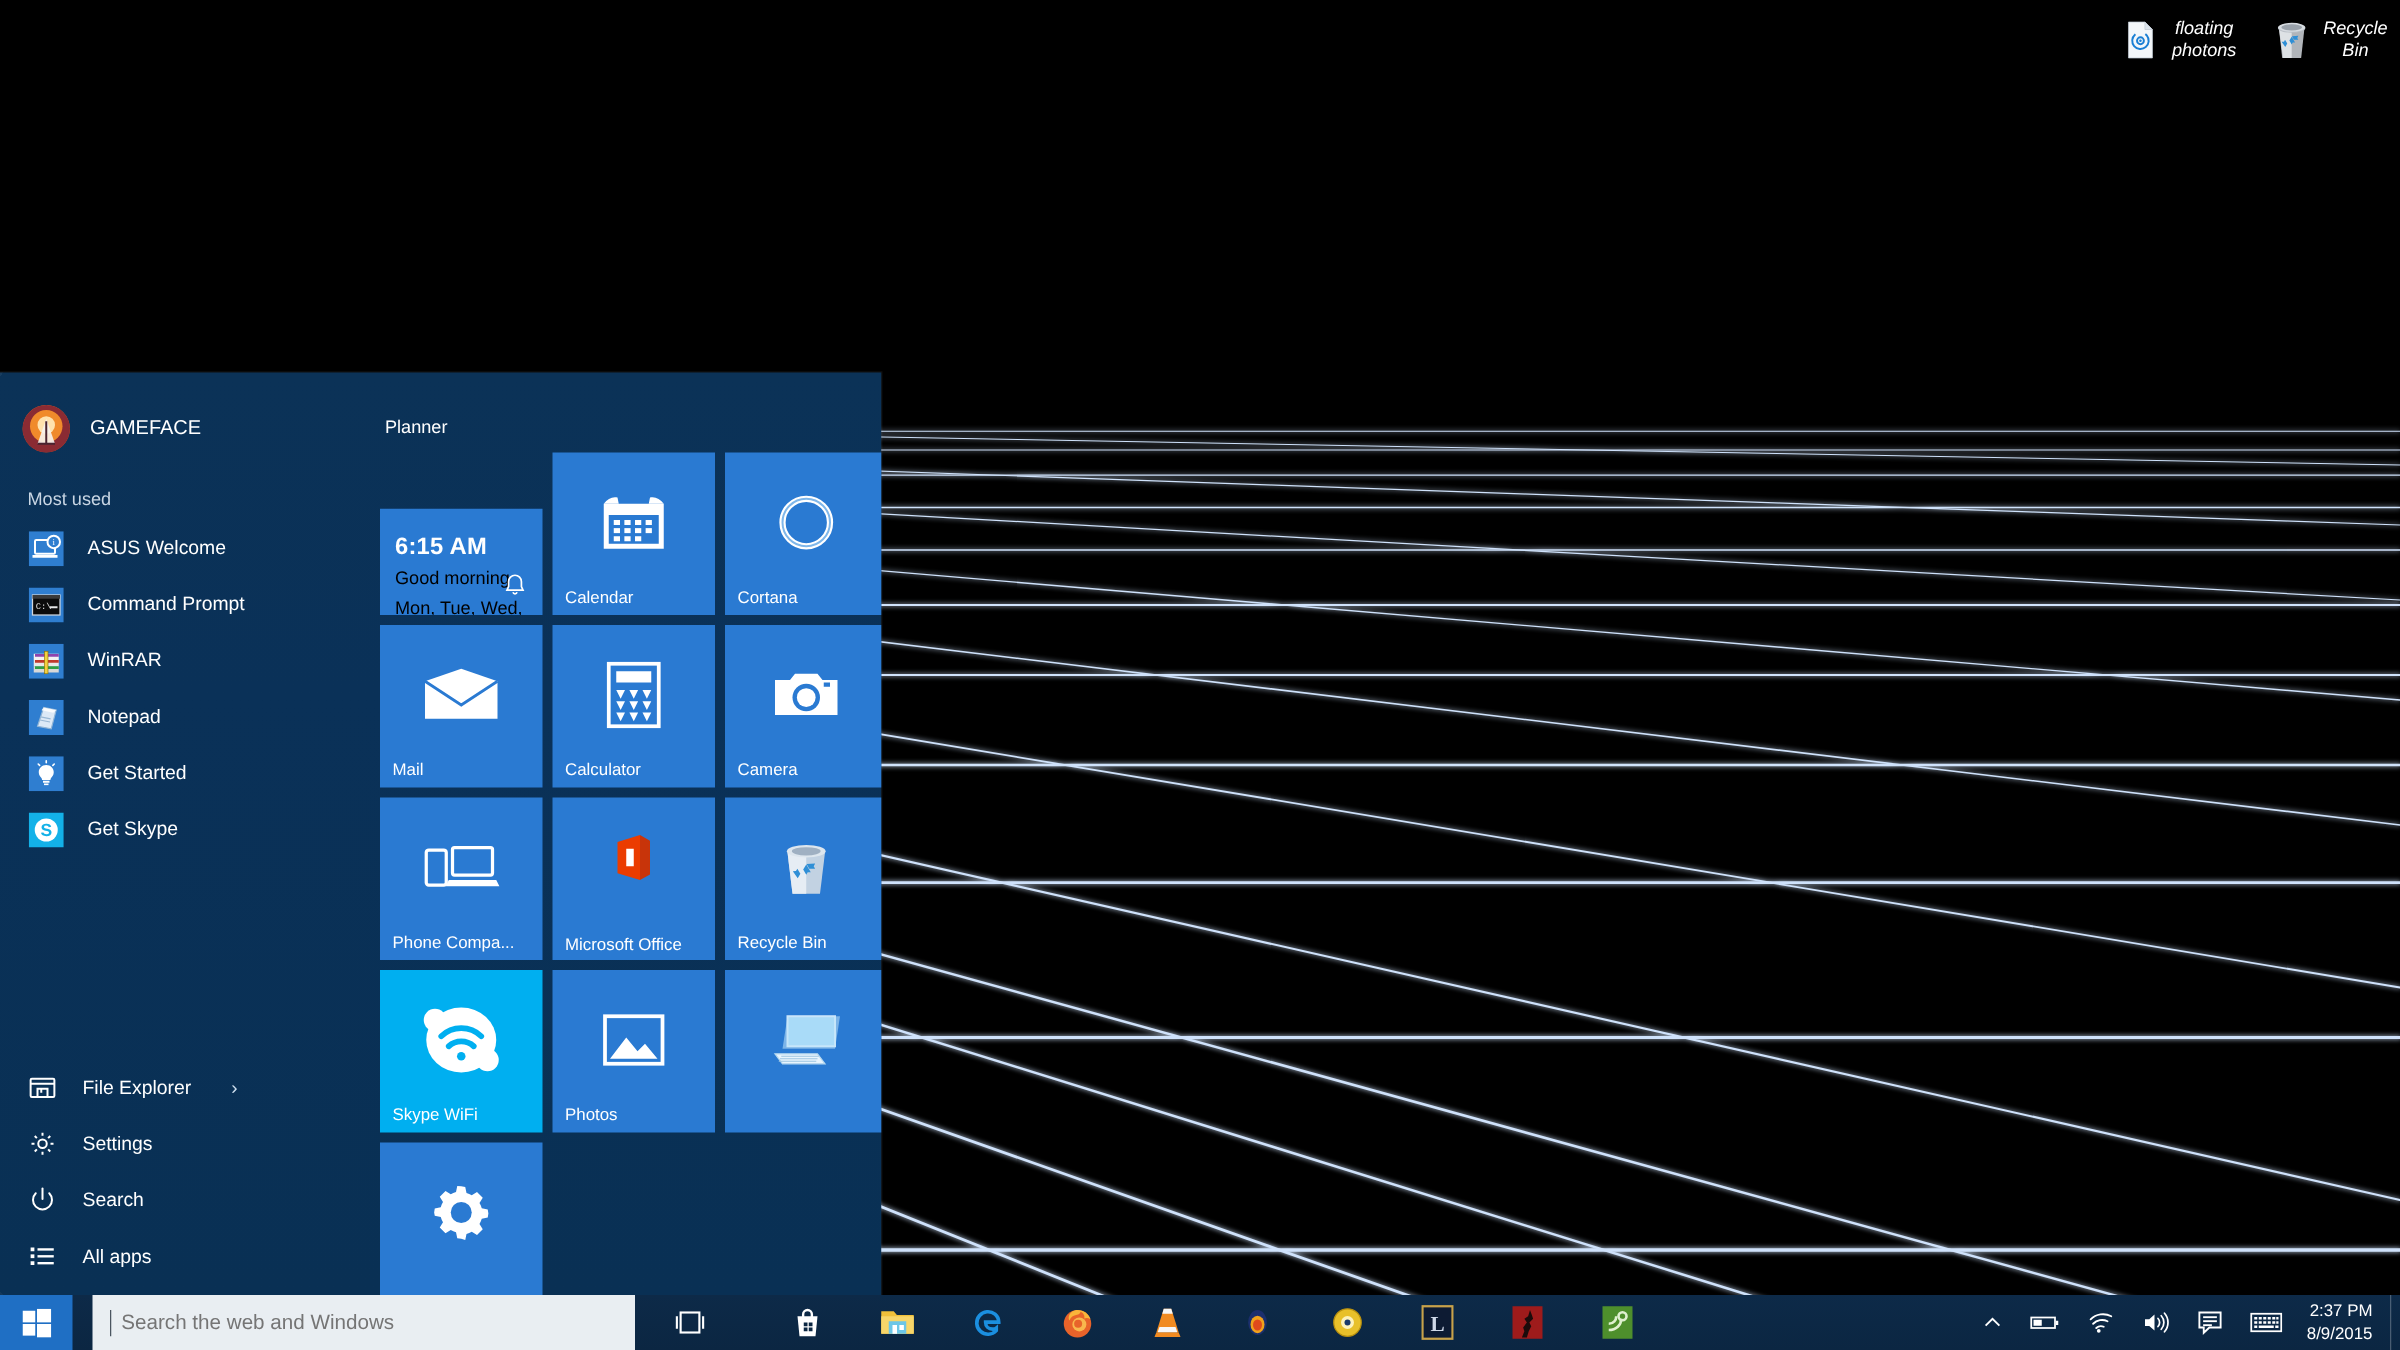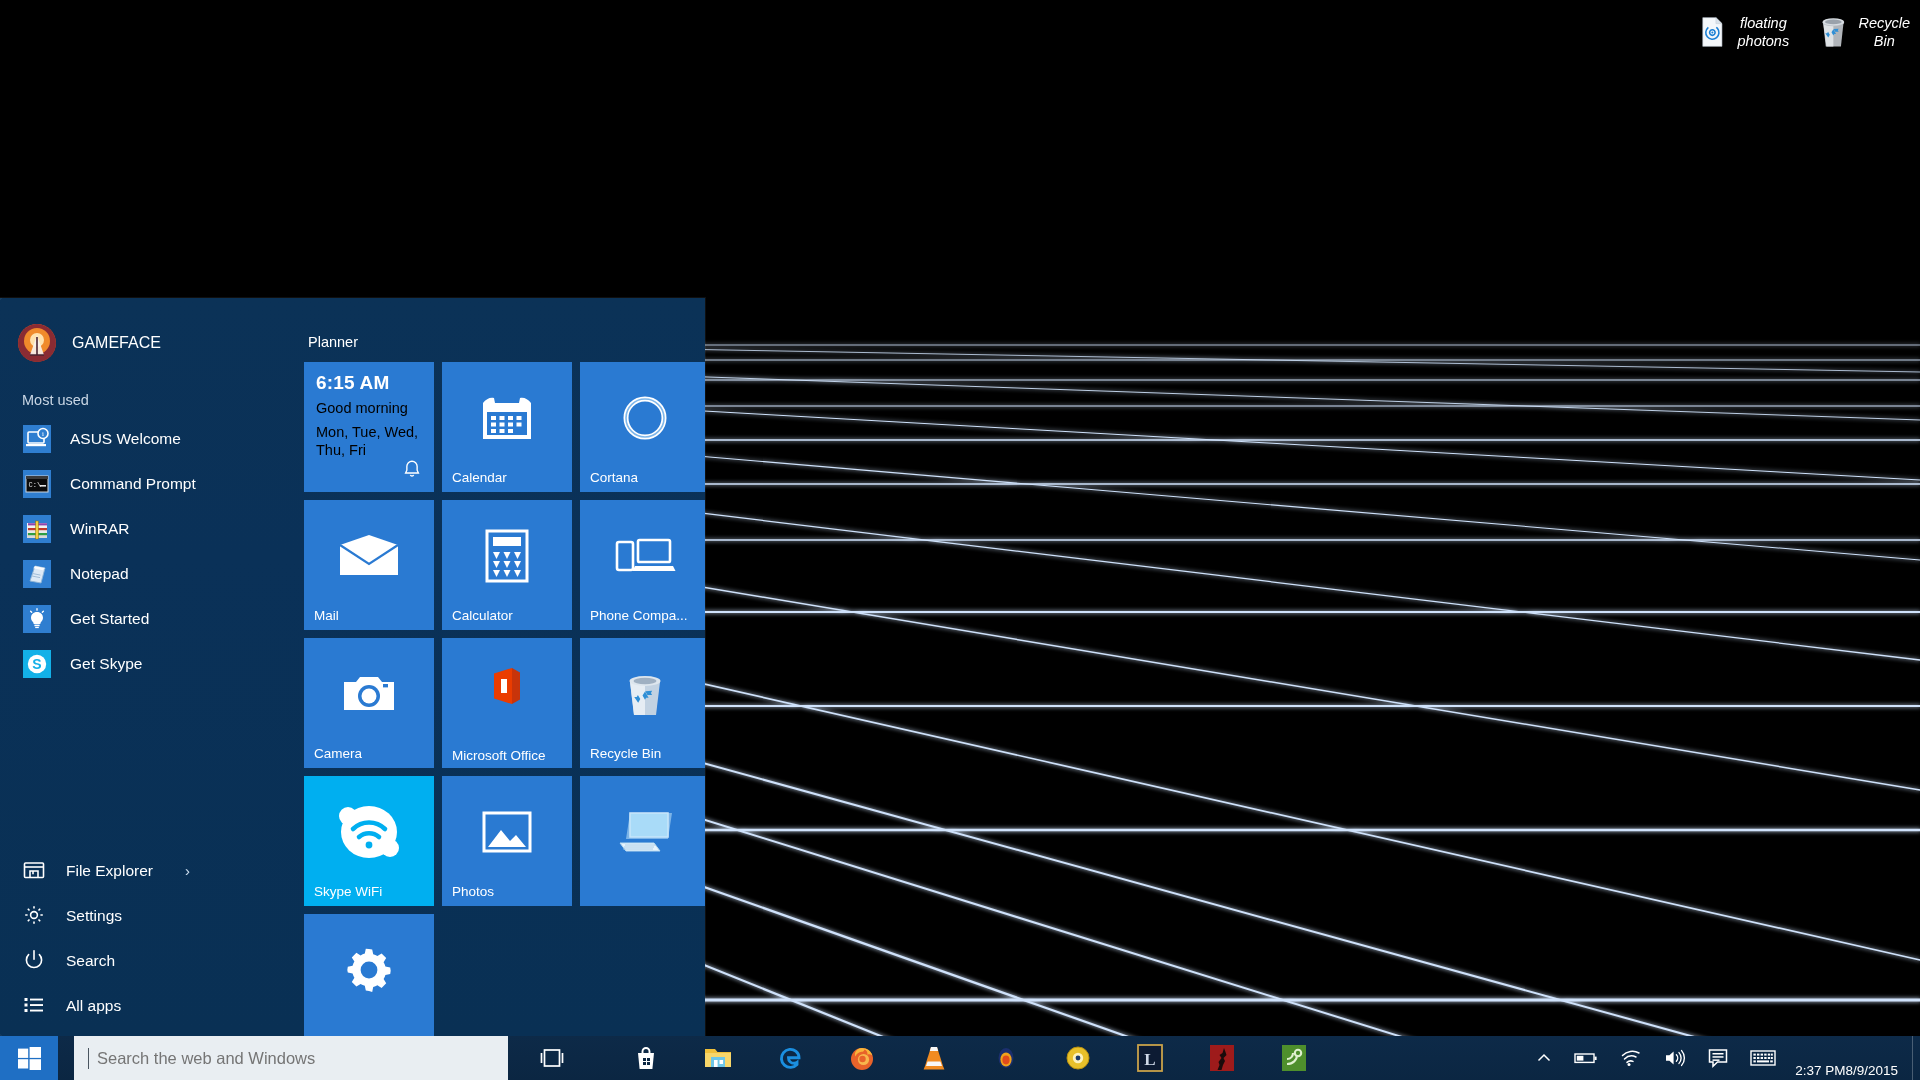--- a/index.html
+++ b/index.html
@@ -106,21 +106,21 @@
     padding-bottom:18px;
   }
   .tile .t-label {
     position:absolute; left:10px; right:6px; bottom:6px;
     color:#fff; font-size:13.5px; line-height:1.15;
   }
   .tile.two-line .t-label { bottom:4px; }
   .tile.skype { background:#00aff0; }
 
   
-  .tile.planner { padding:10px 12px; }
+  .tile.planner { padding:20px 12px;margin-top:45px; }
   .pl-time { color:#fff; font-size:19px; font-weight:bold; letter-spacing:.2px; }
   .pl-sub {
     color:#000000; font-size:14.5px; line-height:1.28; margin-top:5px;
   }
   .pl-bell { position:absolute; right:11px; bottom:8px; }
 
   
   #taskbar {
     position:absolute; left:0; bottom:0; width:1920px; height:44px;
     background:
@@ -154,21 +154,21 @@
   
   #tray {
     margin-left:auto; display:flex; align-items:center; height:44px;
   }
   .tray-btn {
     height:44px; padding:0 11px; display:flex;
     align-items:center; justify-content:center; cursor:pointer;
   }
   #clock {
     height:44px; padding:0 14px 0 8px;
-    display:flex; flex-direction:row; justify-content:center;
+    display:flex; flex-direction:column; justify-content:center;
     align-items:flex-end; color:#fff; font-size:13.5px;
     line-height:1.35; cursor:default;
   }
   #show-desktop {
     width:8px; height:44px; border-left:1px solid rgba(255,255,255,.25);
     cursor:pointer;
   }
 </style>
 </head>
 <body>
@@ -487,39 +487,39 @@
                   <path d="M18.5 41h7l-3.5 7z"></path>
                   <path d="M29 41h7l-3.5 7z"></path>
               </g>
             </svg>
           </div>
           <div class="t-label">Calculator</div>
         </div>
 
         <div class="tile">
           <div class="t-center">
-            <svg width="62" height="44" viewBox="0 0 62 44">
-              <rect x="3" y="8" width="16" height="28" rx="2" fill="none" stroke="#fff" stroke-width="2.6"></rect>
-              <rect x="24" y="6" width="32" height="22" rx="1.6" fill="none" stroke="#fff" stroke-width="2.6"></rect>
-              <path d="M21 32h38l2.5 5H18.5z" fill="#fff"></path>
-            </svg>
-          </div>
-          <div class="t-label">Phone Compa...</div>
-        </div>
-
-        <div class="tile">
-          <div class="t-center">
             <svg width="58" height="44" viewBox="0 0 58 44">
               <path d="M4 10h12l4-5h18l4 5h12v28H4z" fill="#fff"></path>
               <circle cx="29" cy="24" r="11" fill="#2a7ad2"></circle>
               <circle cx="29" cy="24" r="7.5" fill="#fff"></circle>
               <rect x="43" y="12" width="5" height="3.4" fill="#2a7ad2"></rect>
             </svg>
           </div>
           <div class="t-label">Camera</div>
+        </div>
+
+        <div class="tile">
+          <div class="t-center">
+            <svg width="62" height="44" viewBox="0 0 62 44">
+              <rect x="3" y="8" width="16" height="28" rx="2" fill="none" stroke="#fff" stroke-width="2.6"></rect>
+              <rect x="24" y="6" width="32" height="22" rx="1.6" fill="none" stroke="#fff" stroke-width="2.6"></rect>
+              <path d="M21 32h38l2.5 5H18.5z" fill="#fff"></path>
+            </svg>
+          </div>
+          <div class="t-label">Phone Compa...</div>
         </div>
 
 
         <div class="tile two-line">
           <div class="t-center" style="padding-bottom:34px">
             <svg width="34" height="40" viewBox="0 0 34 40">
               <path d="M4 7.5L22 2v36L4 32.5z" fill="#eb3c00"></path>
               <path d="M22 2v36l8-4.5V6.5z" fill="#c8340a"></path>
               <rect x="11" y="13" width="6" height="14" fill="#fff"></rect>
             </svg>

